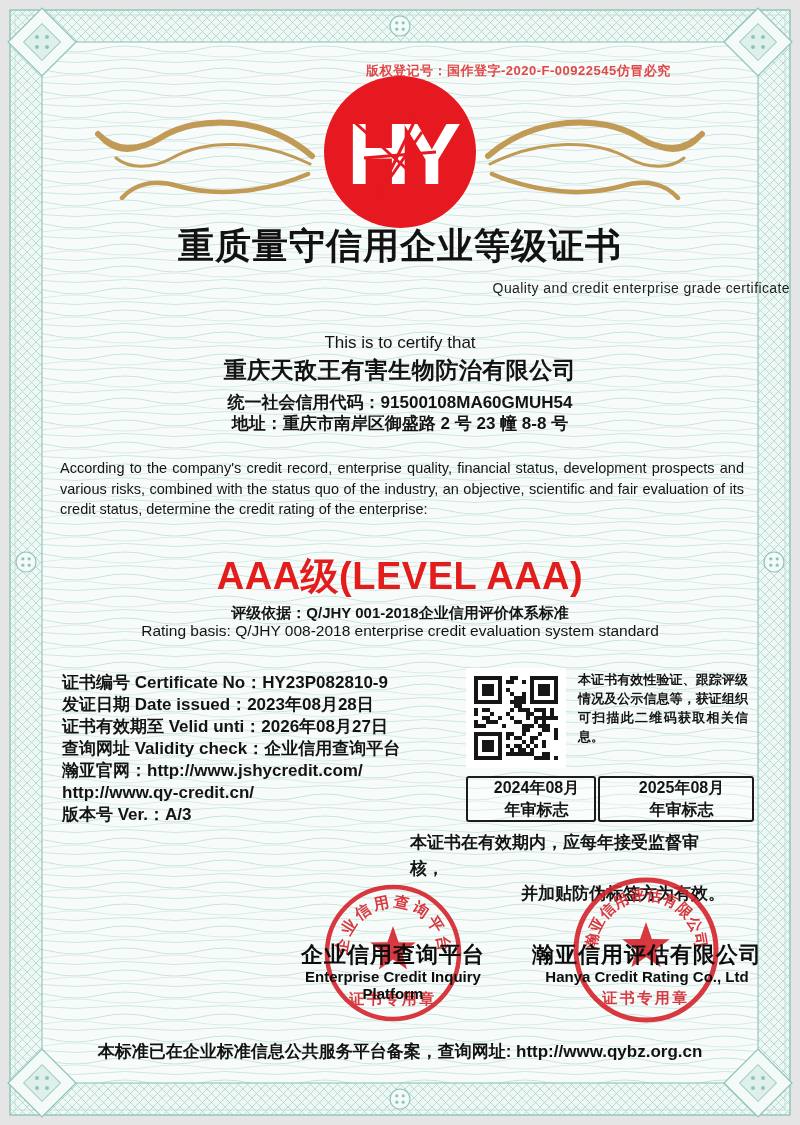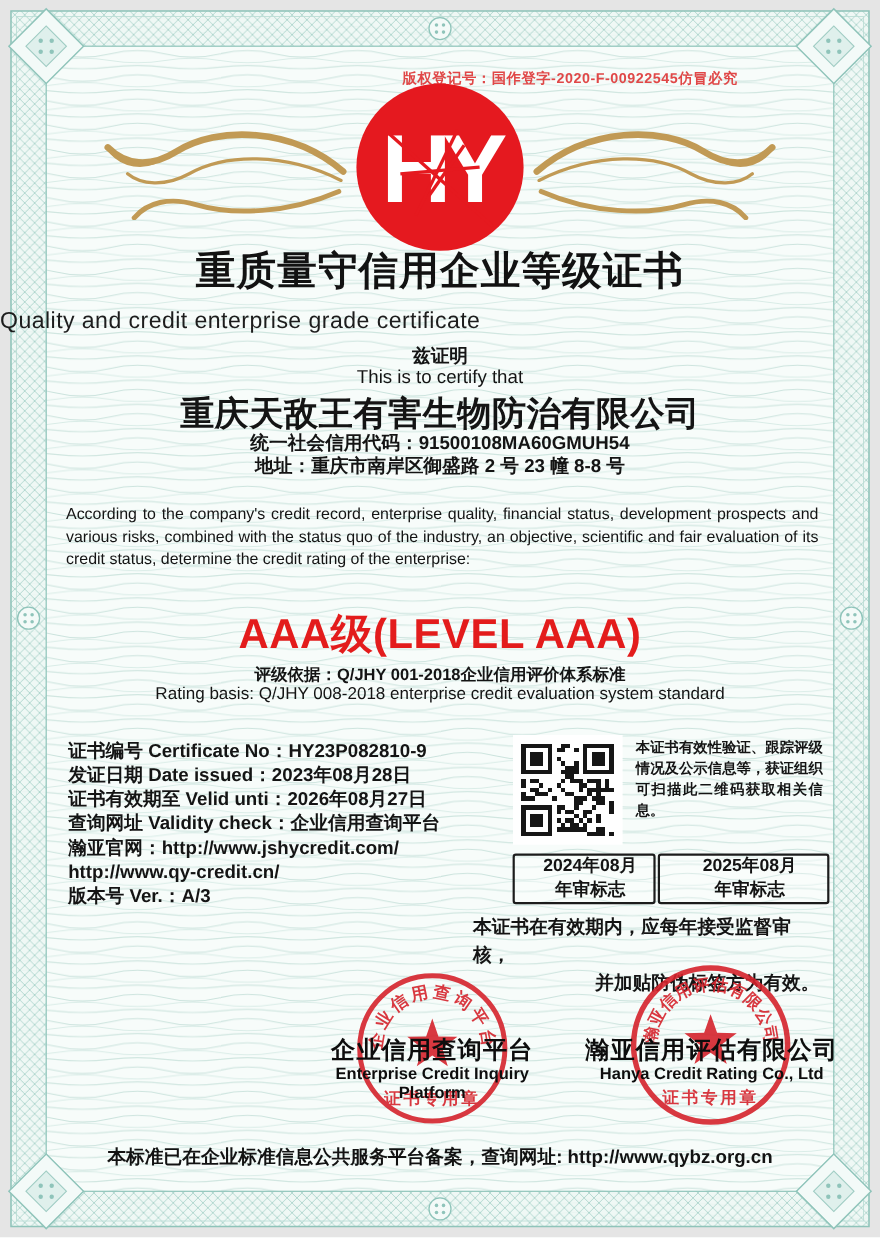--- a/index.html
+++ b/index.html
@@ -13,24 +13,24 @@
   svg{display:block;}
 
   .copyright{left:366px;top:62px;font-size:13px;font-weight:700;color:#e04747;letter-spacing:.5px;}
 
   .logo{left:318px;top:74px;}
   .flourish{top:104px;width:238px;height:96px;}
   .flourish.left{left:80px;}
   .flourish.right{left:482px;transform:scaleX(-1);}
 
   .title-cn{left:0;right:0;top:222px;text-align:center;font-size:36px;font-weight:600;letter-spacing:1px;color:#121212;}
-  .title-en{left:0;right:0;top:280px;text-align:left;font-size:21px;font-weight:500;color:#1d1d1d;letter-spacing:.4px;}
+  .title-en{left:0;right:10px;top:280px;text-align:right;font-size:14px;font-weight:500;color:#1d1d1d;letter-spacing:.4px;}
   .certify-cn{left:0;right:0;top:312px;text-align:center;font-size:17px;font-weight:600;}
   .certify-en{left:0;right:0;top:333px;text-align:center;font-size:17px;font-weight:500;}
-  .company{left:0;right:0;top:355px;text-align:center;font-size:31px;font-weight:800;letter-spacing:.5px;}
+  .company{left:0;right:0;top:355px;text-align:center;font-size:23px;font-weight:800;letter-spacing:.5px;}
   .credit-code{left:0;right:0;top:391px;text-align:center;font-size:17px;font-weight:600;}
   .address{left:0;right:0;top:412px;text-align:center;font-size:17px;font-weight:600;}
 
   .para{left:60px;width:684px;top:456px;}
   .para .cn{font-size:17px;line-height:1.44;font-weight:600;text-align:justify;}
   .para .en{font-size:14.5px;line-height:1.42;font-weight:500;margin-top:2px;text-align:justify;}
 
   .grade{left:0;right:0;top:551px;text-align:center;font-size:38px;font-weight:800;color:#e31c1c;letter-spacing:.5px;}
   .basis-cn{left:0;right:0;top:604px;text-align:center;font-size:15px;font-weight:600;}
   .basis-en{left:0;right:0;top:622px;text-align:center;font-size:15.5px;font-weight:500;}
@@ -41,21 +41,21 @@
   .details .val{font-weight:600;}
 
   .qr{left:466px;top:668px;width:100px;height:100px;}
   .qr-note{left:578px;top:670px;width:170px;font-size:13px;line-height:1.47;font-weight:600;text-align:justify;}
 
   .review-box{top:776px;height:42px;border:2.5px solid #1c1c1c;border-radius:3px;background:rgba(255,255,255,.25);
     display:flex;flex-direction:column;justify-content:center;align-items:center;font-size:16px;font-weight:700;line-height:1.35;padding-left:11px;}
   .review-box.b1{left:466px;width:115px;}
   .review-box.b2{left:598px;width:141px;}
 
-  .supervision{left:430px;top:830px;width:315px;text-align:right;font-size:17px;font-weight:600;line-height:1.5;}
+  .supervision{left:410px;top:830px;width:315px;text-align:right;font-size:17px;font-weight:600;line-height:1.5;}
   .supervision .l1{text-align:left;}
 
   .seal{pointer-events:none;}
   .seal.left{left:318px;top:878px;}
   .seal.right{left:568px;top:872px;}
   .org-cn{top:940px;text-align:center;font-size:22px;font-weight:800;color:#0d0d0d;letter-spacing:1px;}
   .org-en{top:968px;text-align:center;font-size:15px;font-weight:600;color:#0d0d0d;}
   .org.l{left:273px;width:240px;}
   .org.r{left:516px;width:262px;}
 
@@ -134,21 +134,20 @@
     <g stroke="#e5191f" stroke-width="3">
       <path d="M34 46 L130 132" fill="none"></path>
       <path d="M60 122 L98 44" fill="none"></path>
       <path d="M104 58 L72 104" fill="none"></path>
       <path d="M46 84 L118 78" fill="none"></path>
     </g>
   </svg>
 
   <div class="abs title-cn">重质量守信用企业等级证书</div>
   <div class="abs title-en">Quality and credit enterprise grade certificate</div>
-  <div class="abs certify-cn">兹证明</div>
   <div class="abs certify-en">This is to certify that</div>
 
   <div class="abs company">重庆天敌王有害生物防治有限公司</div>
   <div class="abs credit-code">统一社会信用代码：91500108MA60GMUH54</div>
   <div class="abs address">地址：重庆市南岸区御盛路 2 号 23 幢 8-8 号</div>
 
   <div class="abs para">
     <div class="en">According to the company's credit record, enterprise quality, financial status, development prospects and various risks, combined with the status quo of the industry, an objective, scientific and fair evaluation of its credit status, determine the credit rating of the enterprise:</div>
   </div>
 

